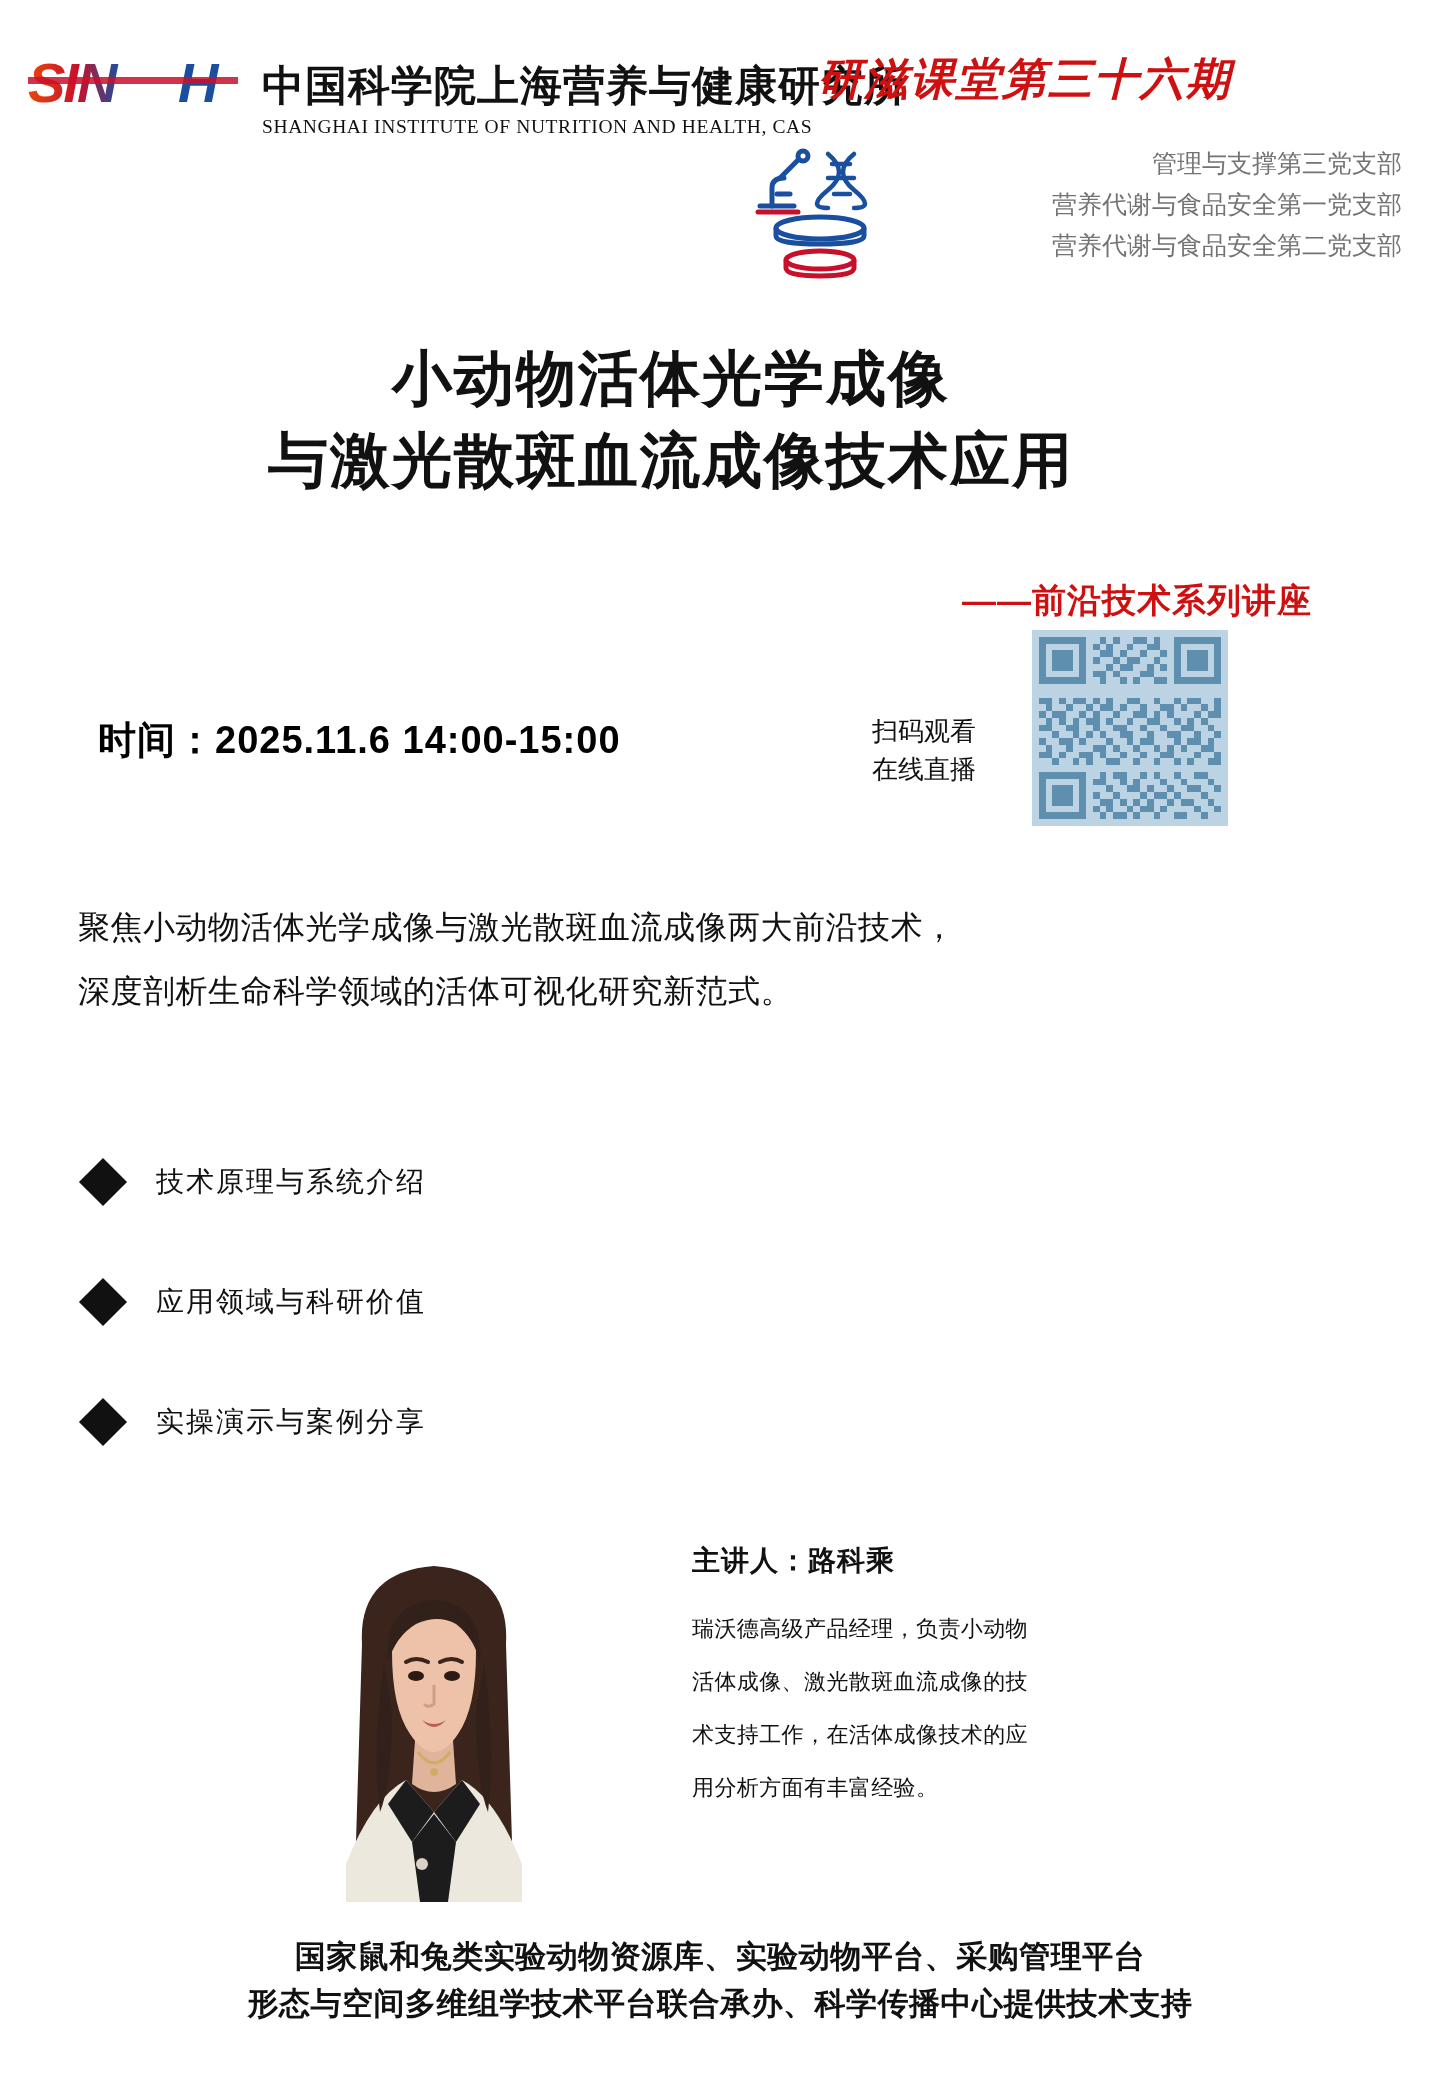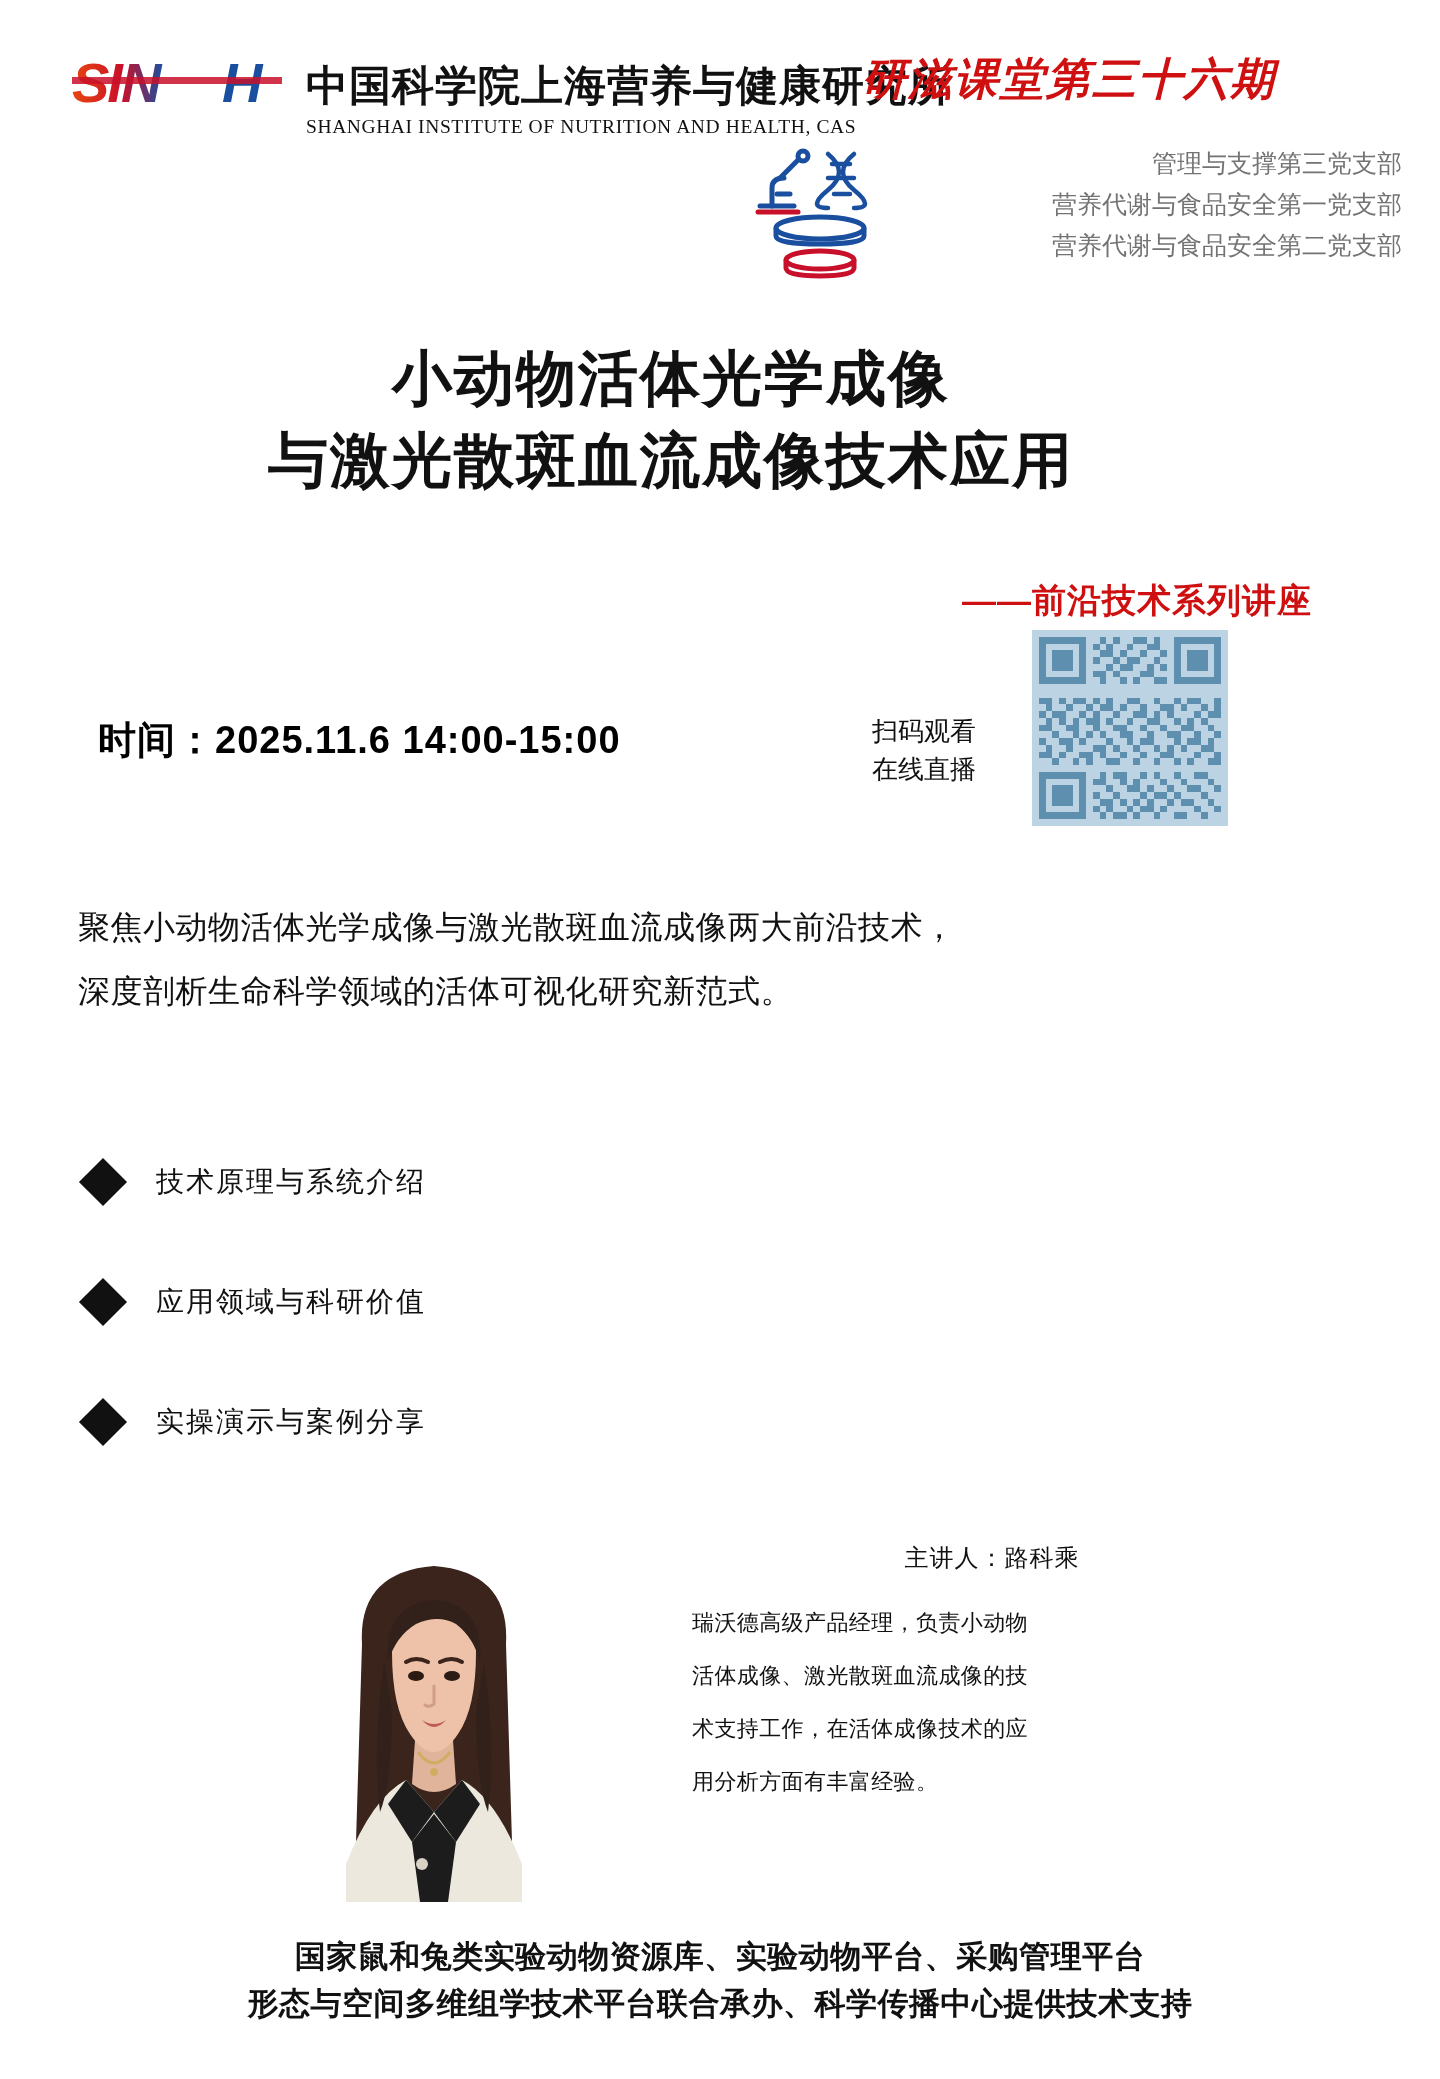--- a/index.html
+++ b/index.html
@@ -16,21 +16,20 @@
     background: #ffffff;
     overflow: hidden;
   }
 
   
   .header {
     position: absolute;
     left: 0; top: 0;
     width: 1267px;
     height: 170px;
-    margin-left: 44px;
   }
   .logo-mark {
     position: absolute;
     left: 28px; top: 52px;
     width: 222px; height: 62px;
   }
   .inst-cn {
     position: absolute;
     left: 262px; top: 58px;
     font-size: 42px;
@@ -178,27 +177,26 @@
     left: 288px; top: 1512px;
     width: 292px; height: 390px;
     overflow: hidden;
   }
   .speaker-info {
     position: absolute;
     left: 692px; top: 1542px;
     width: 600px;
   }
   .speaker-name {
-    font-size: 24px;
-    font-weight: normal;
+    font-size: 28px;
+    font-weight: bold;
     color: #111;
     letter-spacing: 1px;
     margin-bottom: 22px;
     white-space: nowrap;
-    text-align: center;
   }
   .speaker-bio {
     font-size: 22px;
     color: #111;
     line-height: 53px;
     letter-spacing: 0.4px;
   }
 
   
   .footer {

